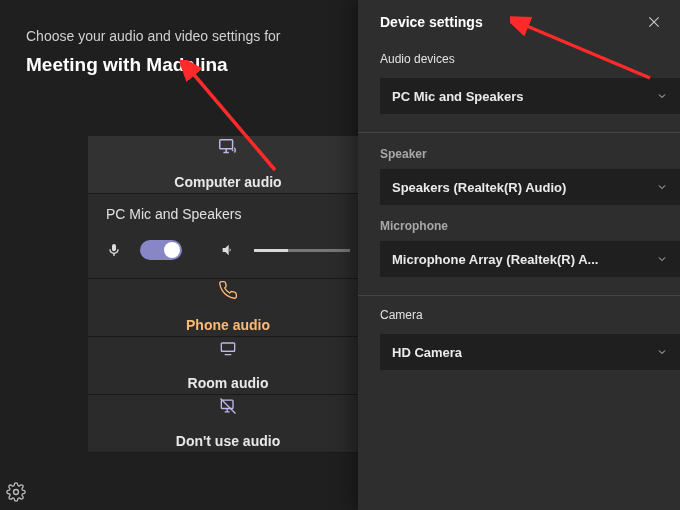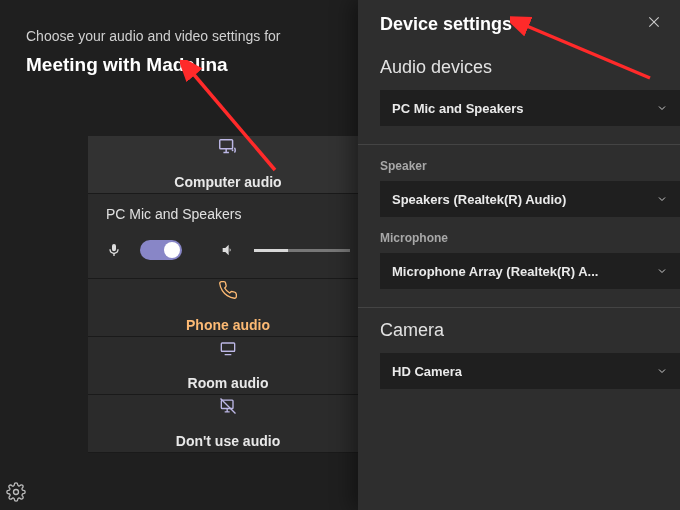--- a/index.html
+++ b/index.html
@@ -116,33 +116,33 @@
     .right-panel {
       position: absolute;
       left: 358px; top: 0;
       width: 322px;
       height: 510px;
       background: #2e2e2e;
       padding: 14px 0 0 22px;
       box-shadow: -6px 0 20px rgba(0,0,0,0.4);
     }
     .panel-title {
-      font-size: 18px;
+      font-size: 14px;
       font-weight: 700;
       margin-bottom: 22px;
     }
     .close-btn {
       position: absolute;
       right: 14px; top: 14px;
       width: 20px; height: 20px;
       color: #ccc;
       cursor: pointer;
     }
     .section-label {
-      font-size: 18px;
+      font-size: 12px;
       color: #e2e2e2;
       margin-bottom: 12px;
       margin-top: 6px;
     }
     .sub-label {
       font-size: 12px;
       color: #a8a8a8;
       margin: 14px 0 8px 0;
       font-weight: bold;
     }

